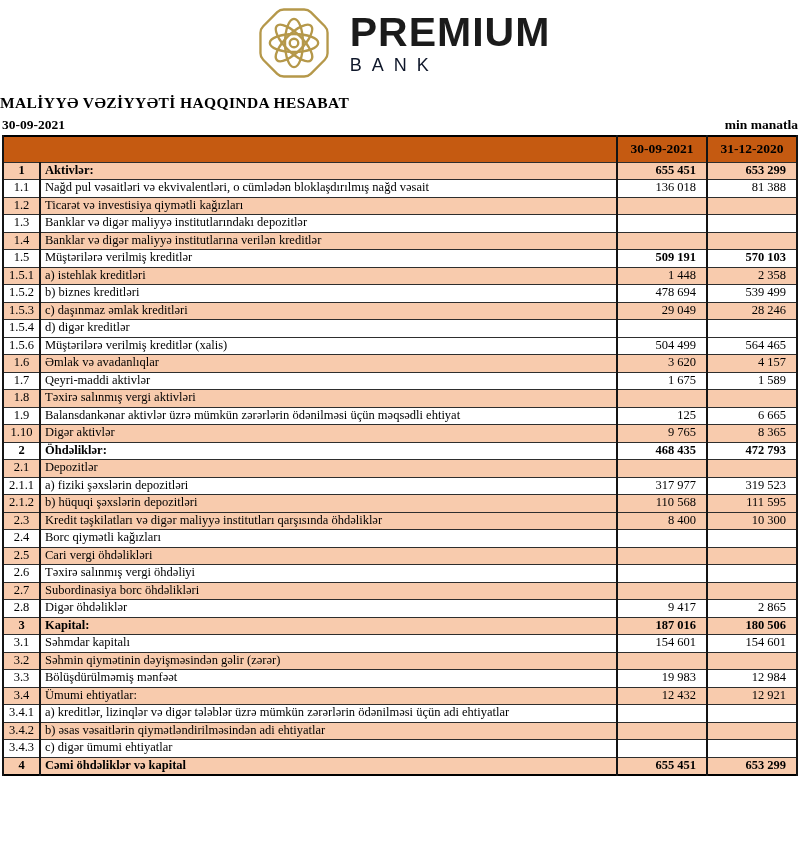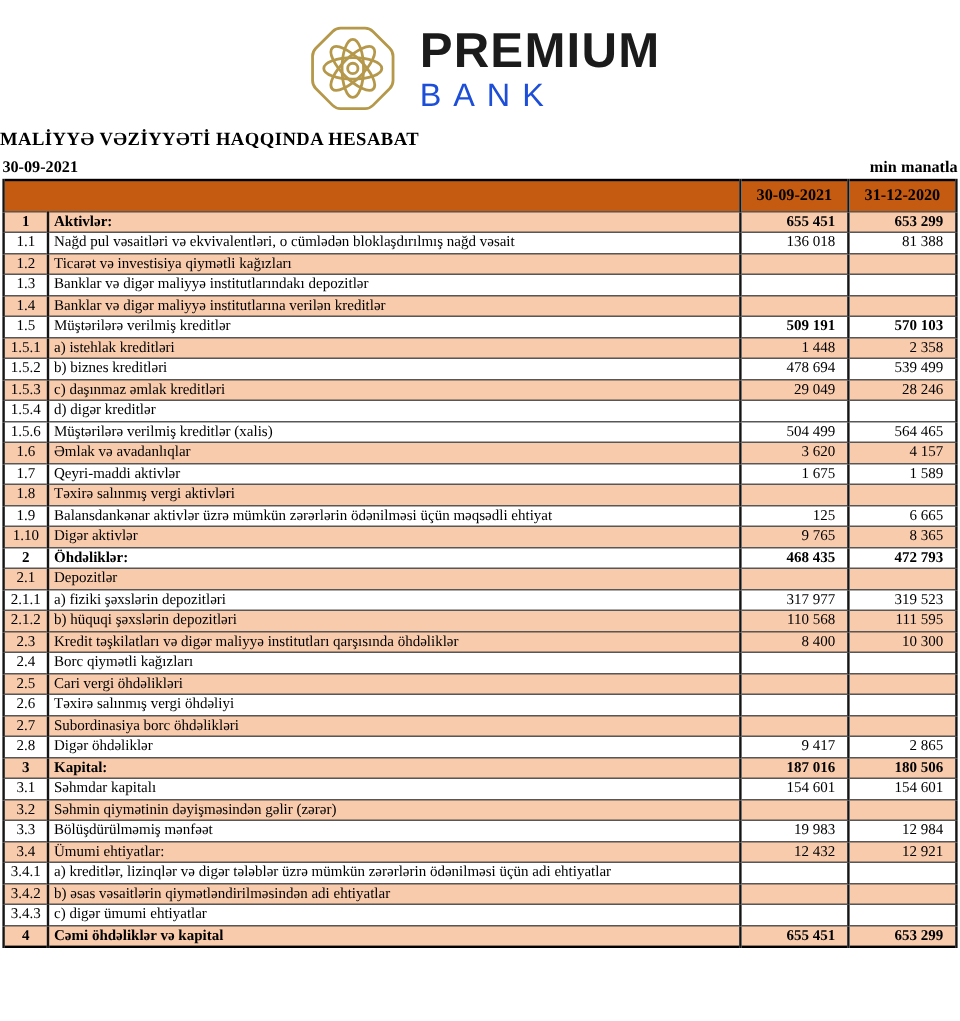--- a/index.html
+++ b/index.html
@@ -11,38 +11,38 @@
     --gold:#b5984a;
     --ink:#1b1b1b;
   }
   *{box-sizing:border-box;margin:0;padding:0;}
   html,body{background:#ffffff;}
   body{
     width:800px;height:851px;overflow:hidden;
     font-family:"Liberation Serif","DejaVu Serif",serif;
     color:#000;
   }
-  .page{width:800px;padding-top:16px;}
+  .page{width:800px;padding-top:2px;}
 
   
   .logo-row{
     display:flex;align-items:center;justify-content:center;
     gap:12px;height:82px;
   }
   .logo-icon{width:88px;height:78px;flex:0 0 auto;}
   .logo-text{display:flex;flex-direction:column;align-items:flex-start;}
   .brand-top{
     font-family:"Liberation Sans","DejaVu Sans",sans-serif;
     font-weight:bold;font-size:41px;line-height:1;
     letter-spacing:1px;color:var(--ink);
   }
   .brand-bottom{
     font-family:"Liberation Sans","DejaVu Sans",sans-serif;
-    font-weight:400;font-size:27px;line-height:1;
-    letter-spacing:10px;color:#1d4ed8;margin-top:3px;
+    font-weight:400;font-size:18px;line-height:1;
+    letter-spacing:10px;color:#0f172a;margin-top:3px;
   }
 
   
   .report-title{
     text-align:left;font-weight:bold;font-size:15.5px;
     letter-spacing:.4px;margin-top:10px;
   }
   .meta-row{
     display:flex;justify-content:space-between;align-items:flex-end;
     font-weight:bold;font-size:13.5px;

